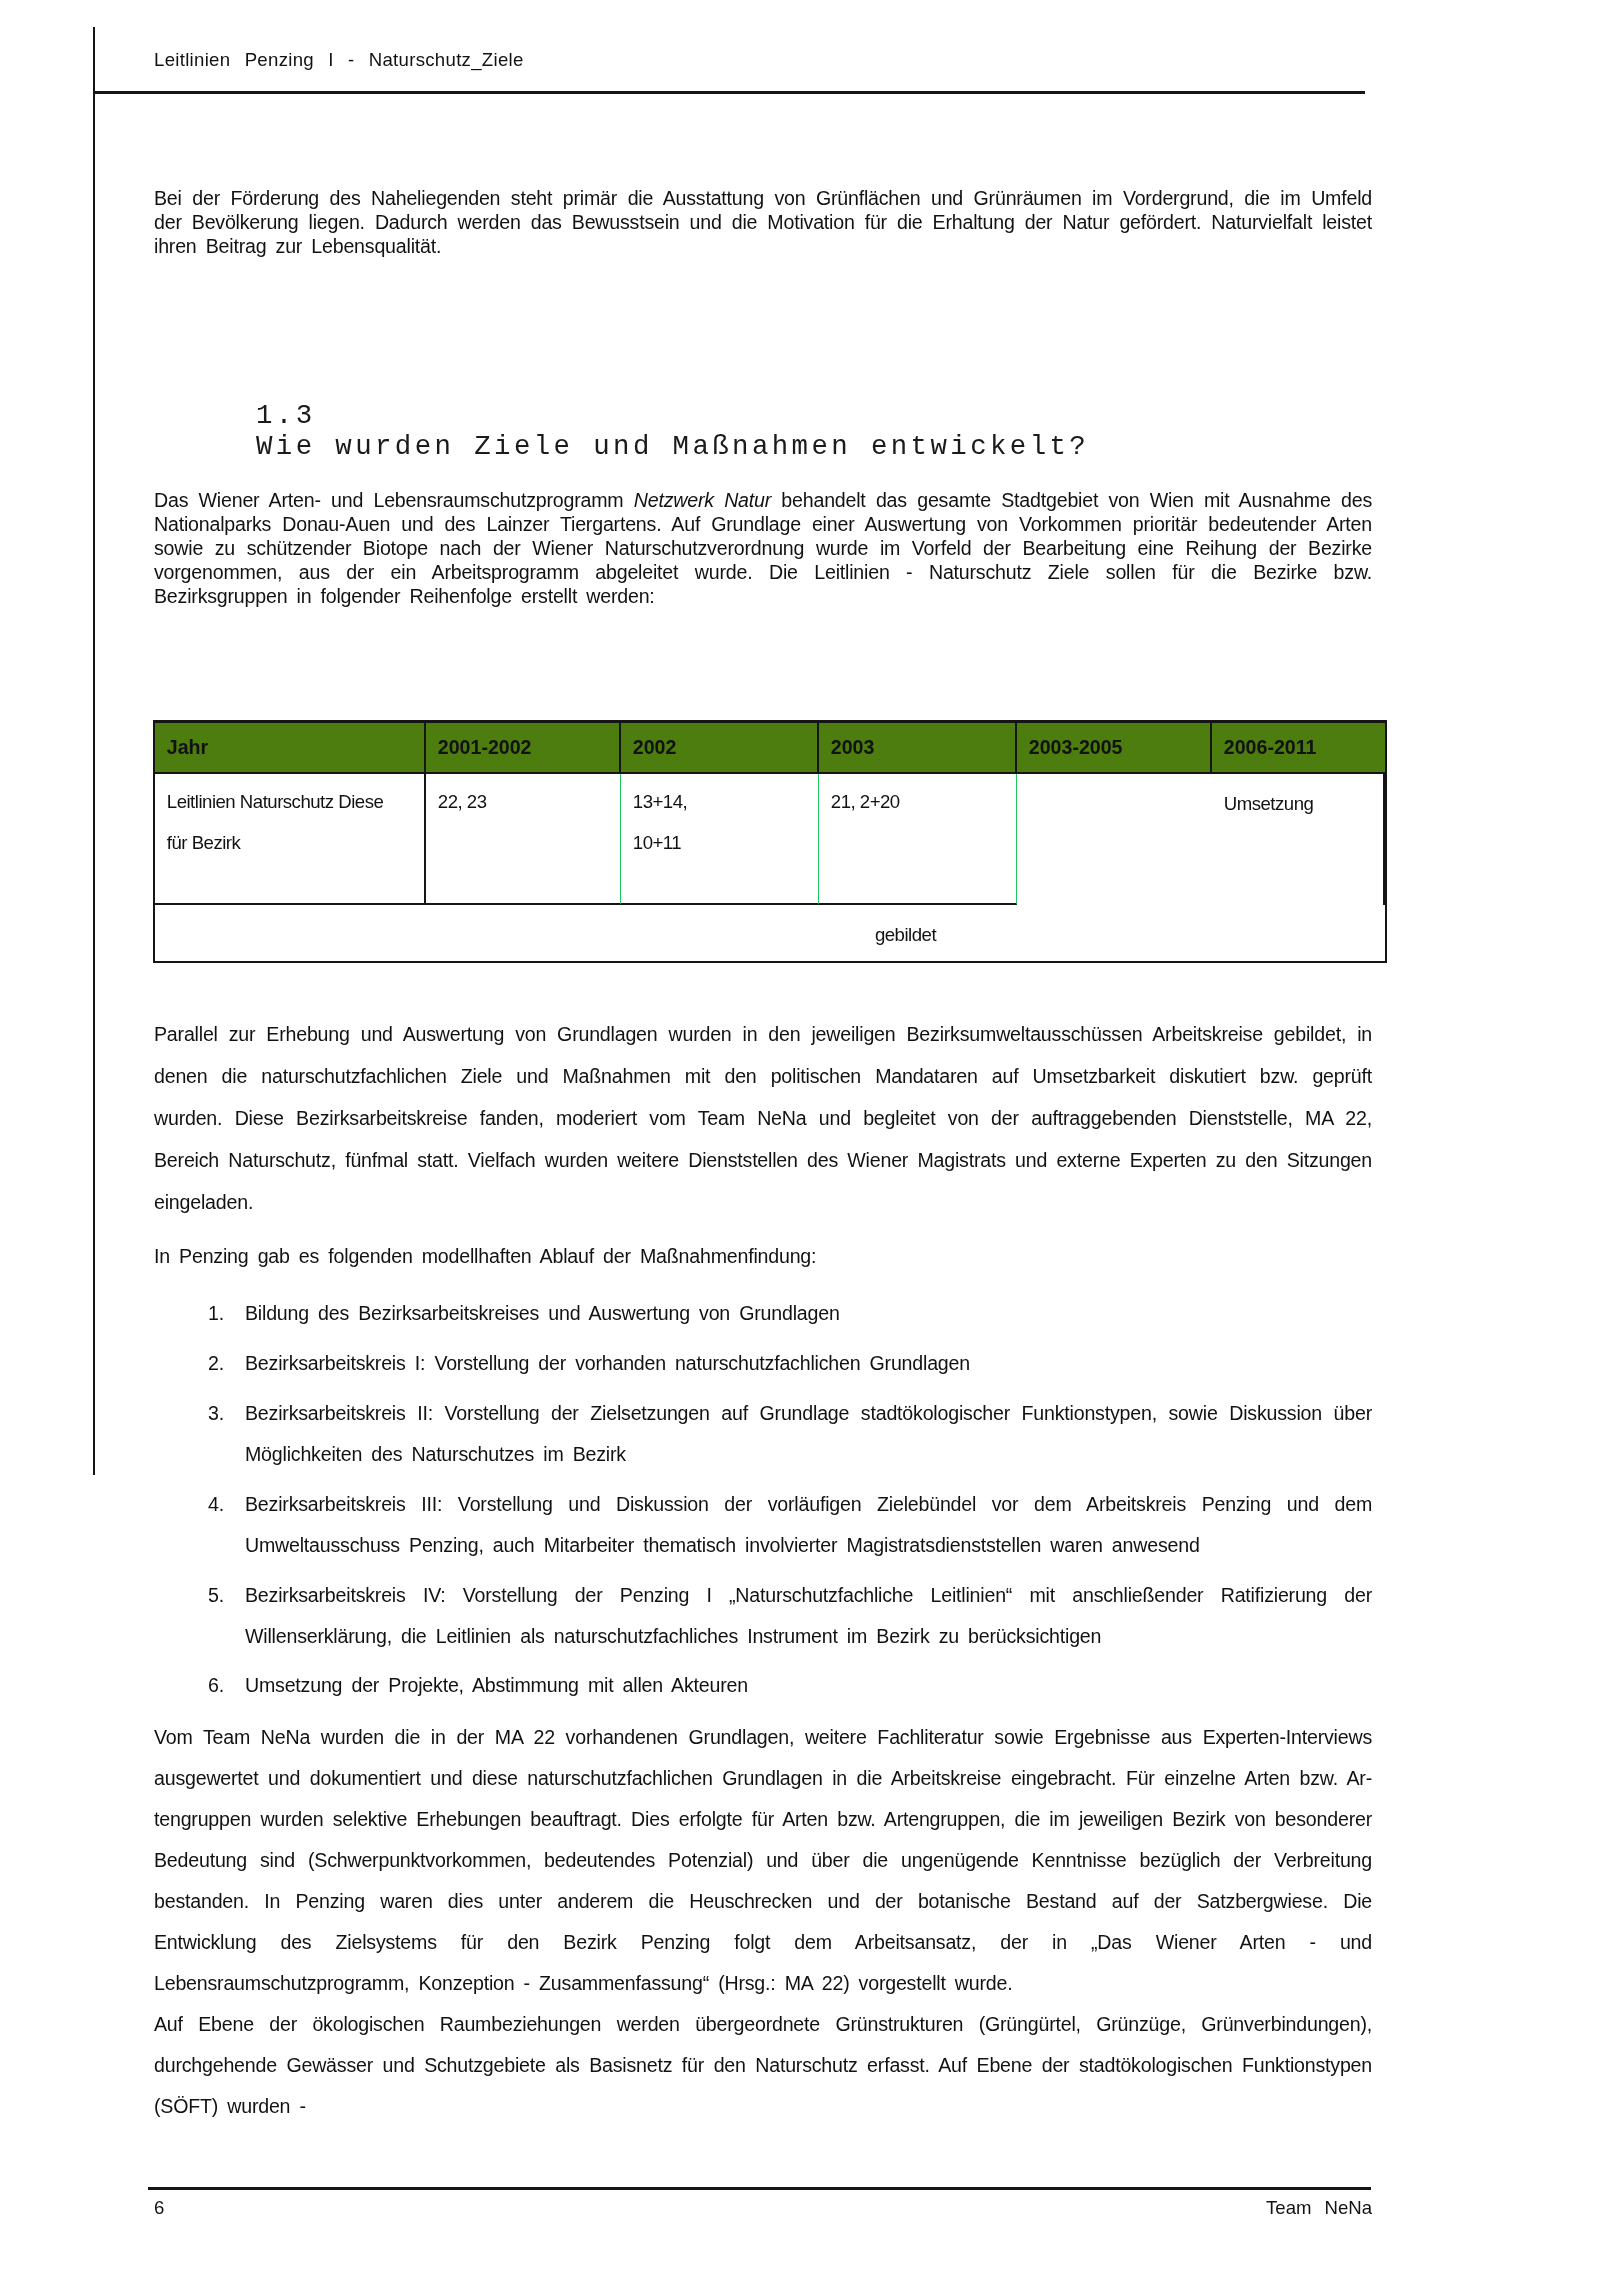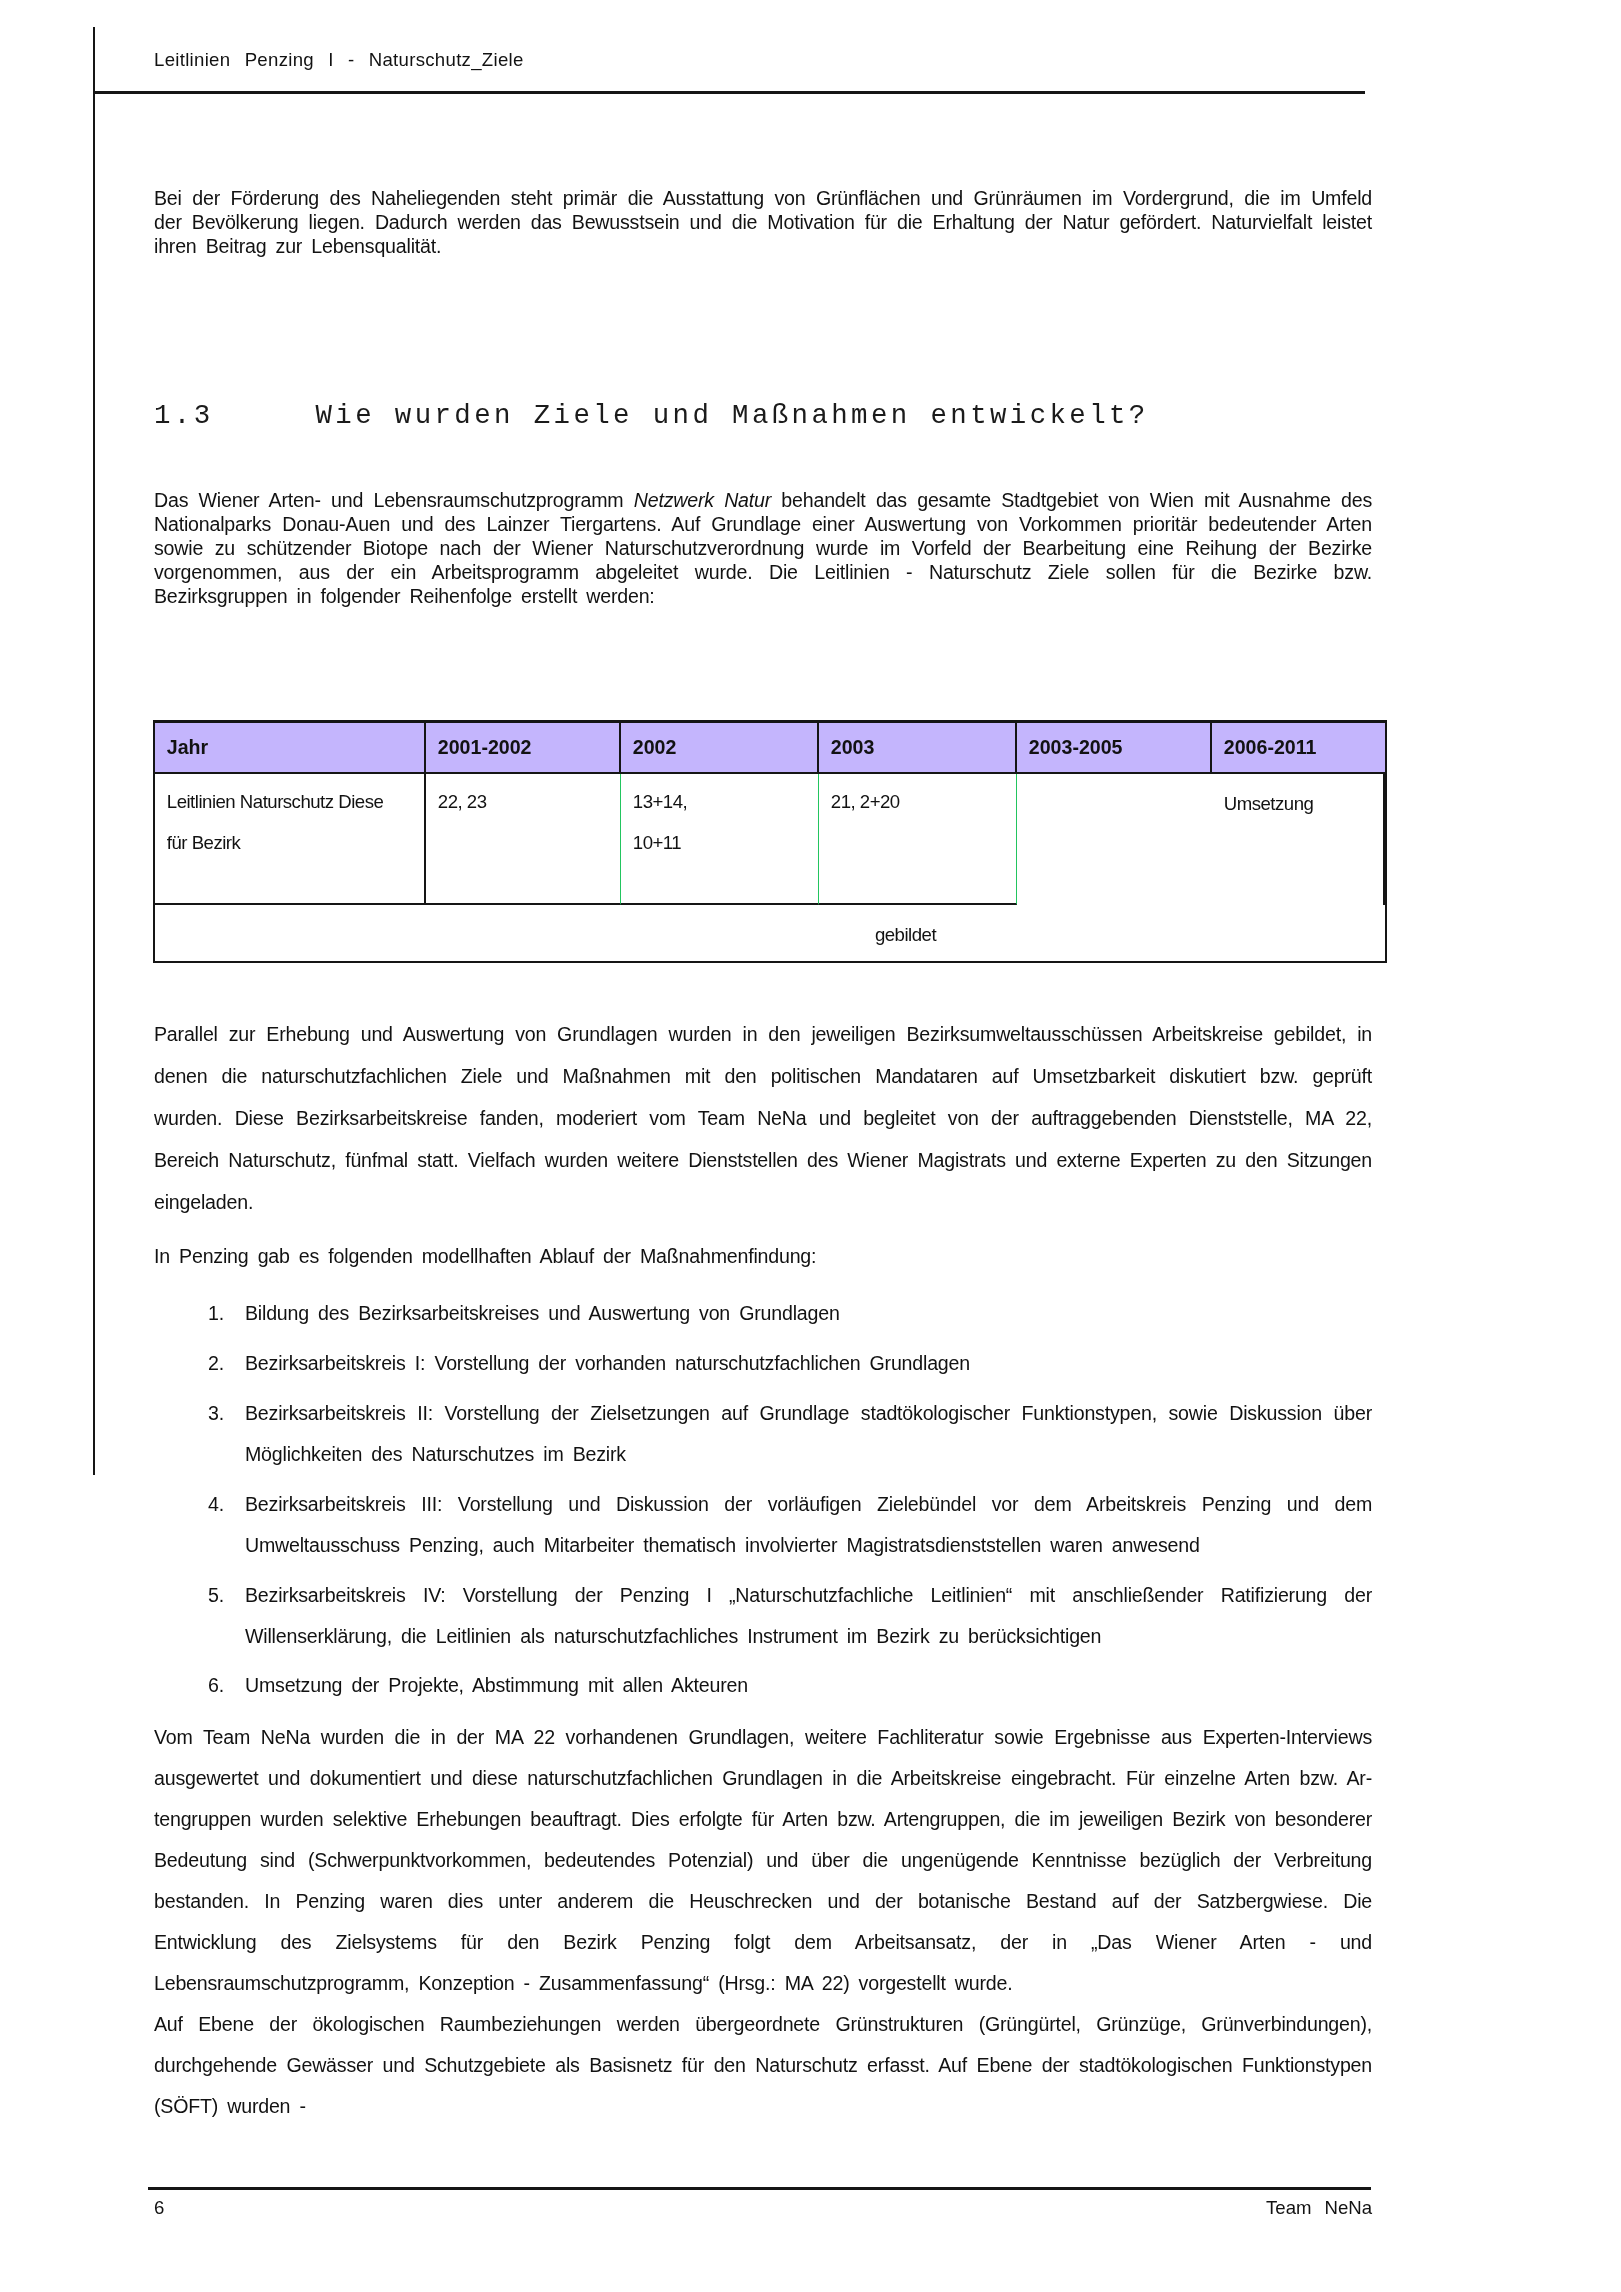--- a/index.html
+++ b/index.html
@@ -16,35 +16,35 @@
     position:absolute;left:154px;width:1218px;margin:0;
     font-size:19.6px;line-height:24px;text-align:justify;letter-spacing:-0.2px;word-spacing:3.9px;
   }
   .p-intro{top:186px;}
   .p-program{top:488px;}
   .italic{font-style:italic;}
   
   .sec-heading{
     position:absolute;left:154px;top:400px;display:flex;align-items:baseline;
     font-family:"Liberation Mono","DejaVu Sans Mono",monospace;
-    font-size:27.4px;letter-spacing:3.4px;font-weight:400;color:#1b1b1b;
+    font-size:27.4px;letter-spacing:3.4px;font-weight:400;color:#1b1b1b;flex-direction:column;
   }
   .sec-title{margin-left:102px;}
   
   .sched-table{
     position:absolute;left:153px;top:720px;width:1234px;box-sizing:border-box;
     display:grid;grid-template-columns:271px 195px 198px 198px 195px 173px;
     grid-template-rows:51px 131px 56px;
     border-top:3.9px solid #151515;border-left:2.9px solid #151515;
     border-right:2px solid #151515;border-bottom:2.9px solid #151515;
     font-size:18.6px;letter-spacing:-0.5px;
   }
   .sched-table > div{box-sizing:border-box;}
   .th{
-    background:#c4b5fd;font-weight:bold;font-size:19.6px;letter-spacing:0;
+    background:#4d7c0f;font-weight:bold;font-size:19.6px;letter-spacing:0;
     padding:12.7px 0 0 11.8px;border-bottom:2.9px solid #151515;border-right:2px solid #151515;
     white-space:nowrap;overflow:hidden;
   }
   .th.last{border-right:none;}
   .td{
     padding:6.9px 0 0 11.8px;line-height:41px;white-space:pre;
     border-right:1px solid #22c55e;border-bottom:2px solid #151515;overflow:hidden;
   }
   .td.first{border-right:2px solid #151515;border-bottom:2.9px solid #151515;}
   .td.last{border-right:none;border-bottom:none;}

